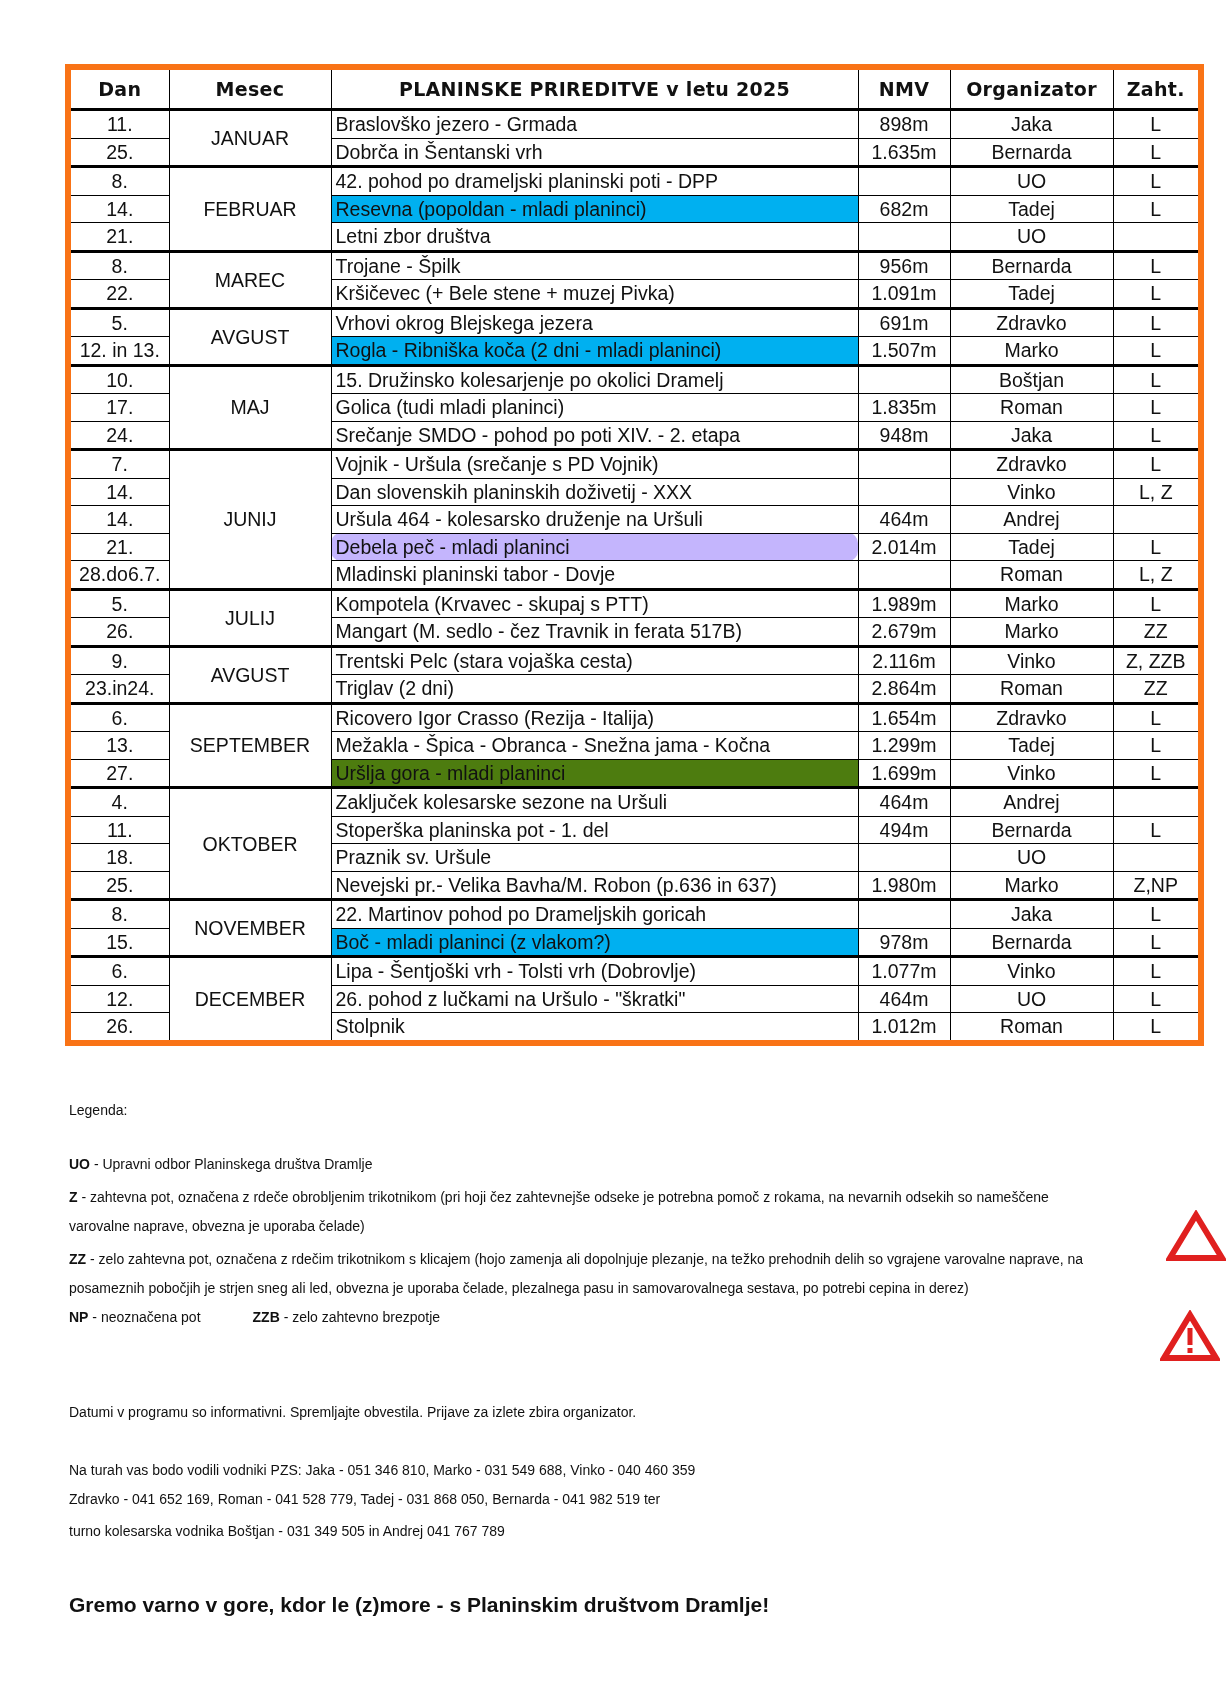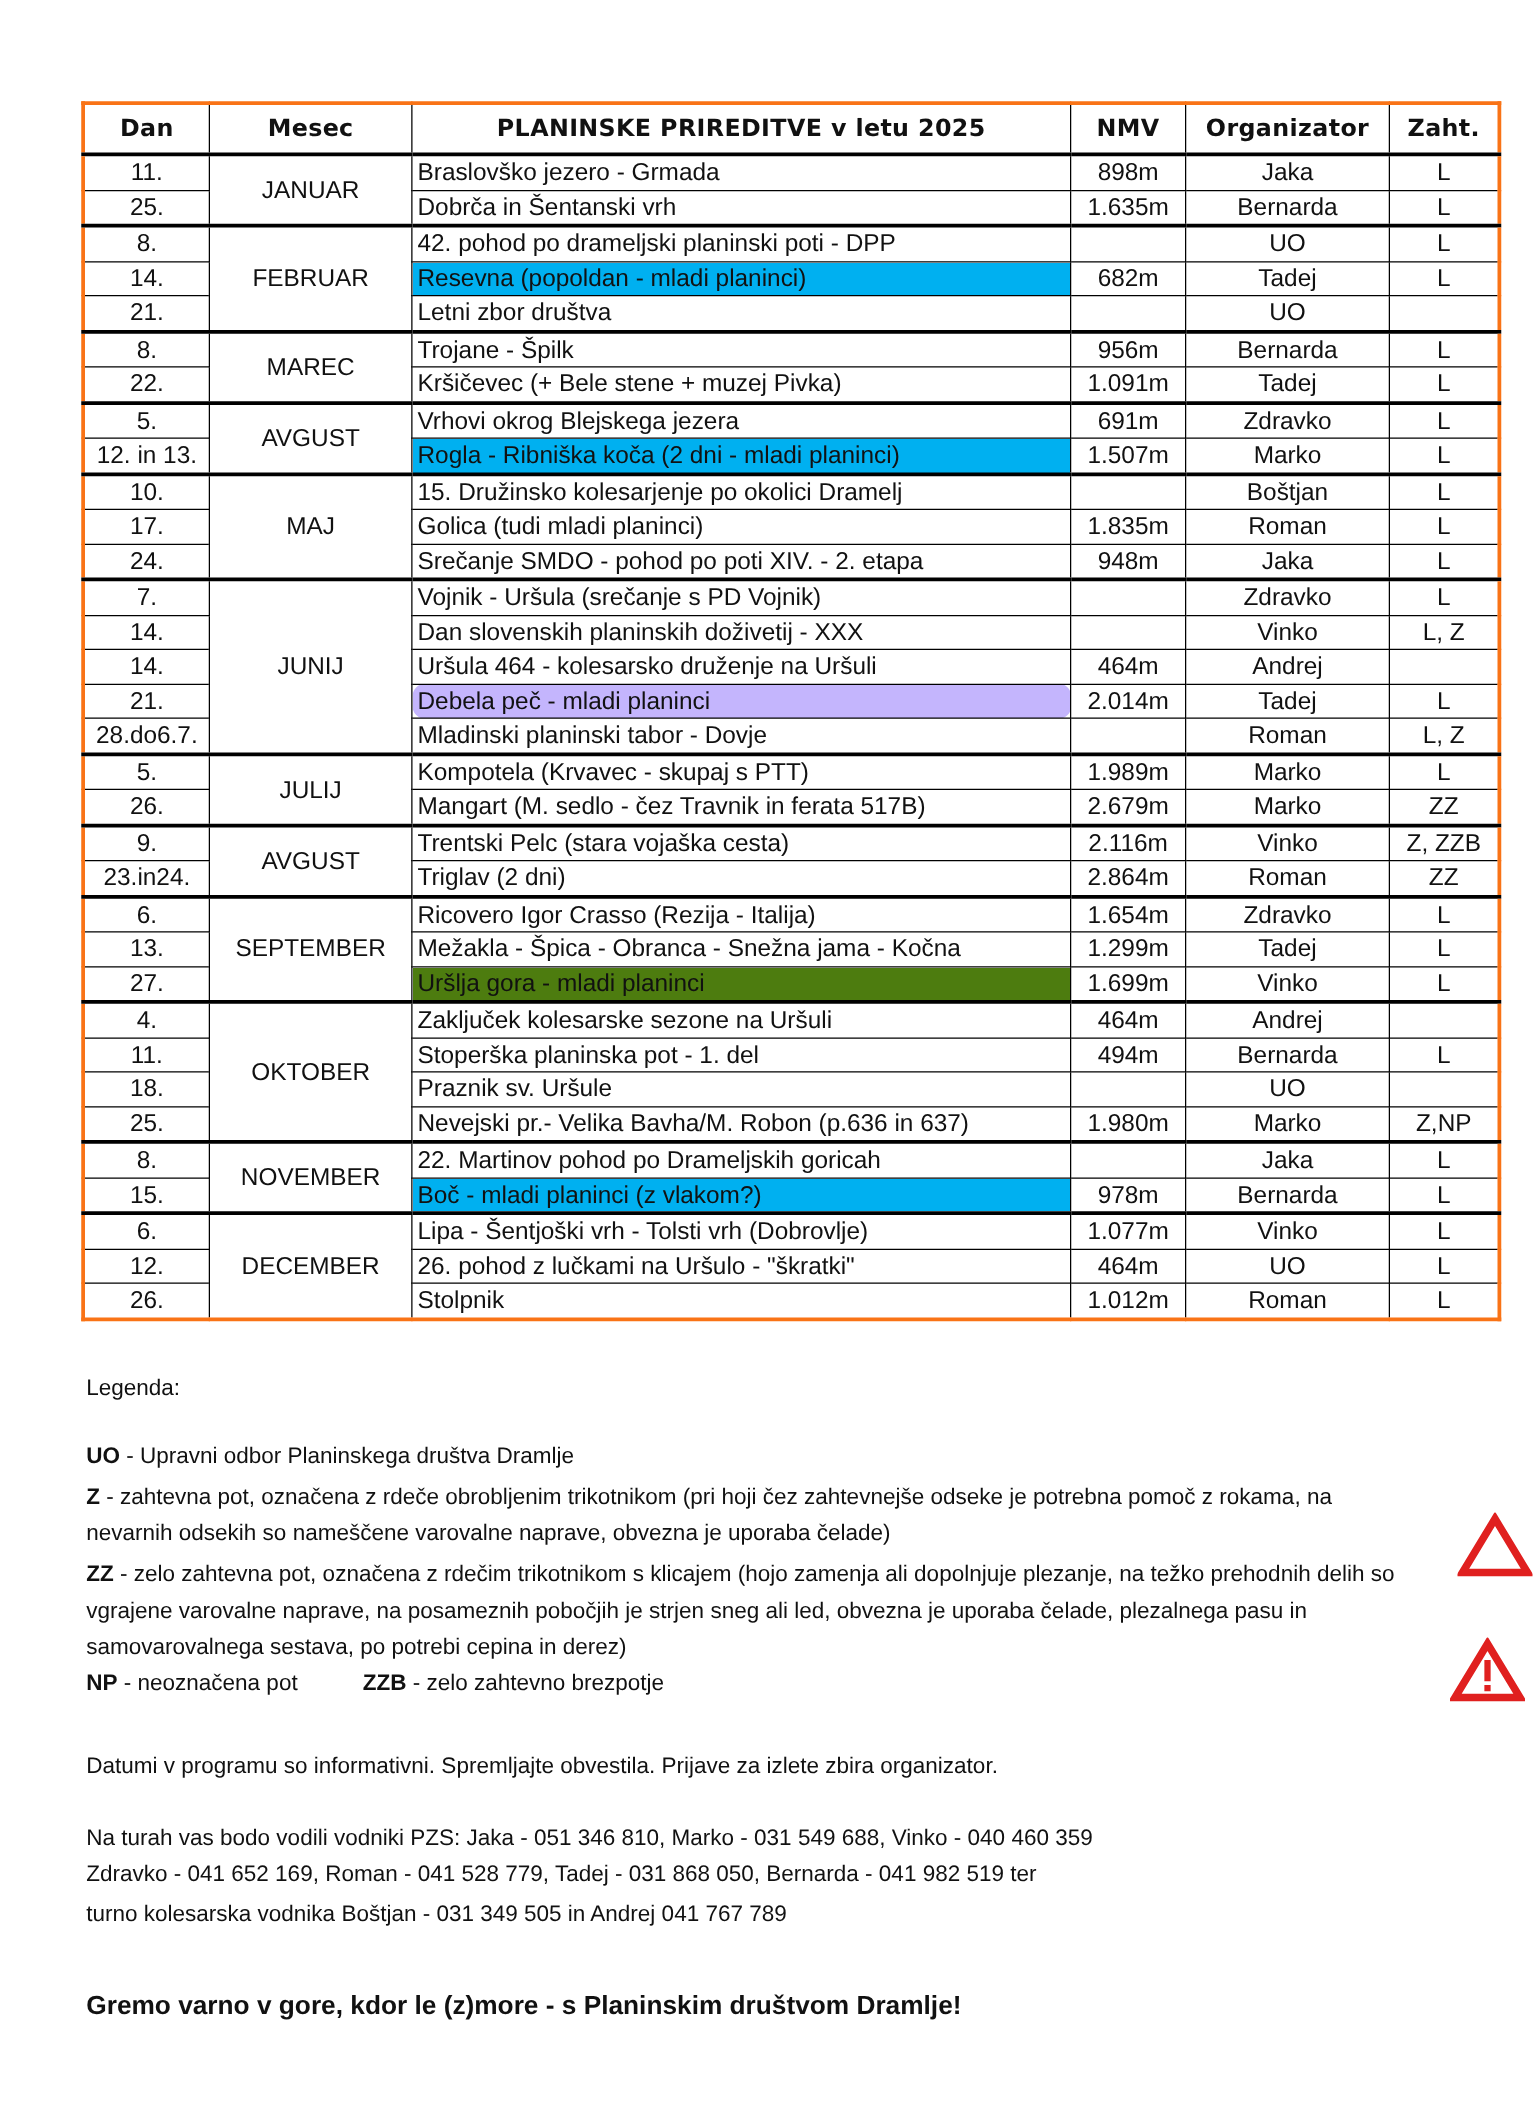--- a/index.html
+++ b/index.html
@@ -1,25 +1,25 @@
 <!DOCTYPE html>
 <html><head>
 <meta charset="utf-8">
 <style>
   html, body { margin:0; padding:0; background:#ffffff; }
   body { width:1231px; height:1682px; position:relative; font-family:"Liberation Sans", sans-serif; color:#111; }
-  #sheet { position:absolute; left:65px; top:81px; width:1133px; border-collapse:collapse; border:3px solid #f97316; table-layout:fixed; }
+  #sheet { position:absolute; left:65px; top:64px; width:1133px; border-collapse:collapse; border:6px solid #f97316; table-layout:fixed; }
   #sheet th, #sheet td { border:1.5px solid #000; padding:0; height:26.5px; font-size:19.5px; line-height:24px; white-space:nowrap; overflow:hidden; }
   #sheet th { height:38px; font-family:"DejaVu Sans", sans-serif; font-weight:900; font-size:19px; text-align:center; border-bottom:3px solid #000; letter-spacing:0.3px; }
   #sheet td.c { text-align:center; }
   #sheet td.ev { padding-left:4px; text-align:left; }
   #sheet td.hl { background:#00b0f0; }
   #sheet tr.grp td { border-top:3.5px solid #000; }
   #sheet td.mon { text-align:center; vertical-align:middle; }
-  .legend { position:absolute; left:69px; font-size:18px; line-height:29px; color:#111; }
+  .legend { position:absolute; left:69px; font-size:14px; line-height:29px; color:#111; }
   .legend b { font-weight:bold; }
   #legend-title { top:1096px; }
   #legend-lines { top:1150px; width:1050px; }
   #legend-lines p { margin:0 0 4px 0; }
   #legend-lines .np-line span.gap { display:inline-block; width:52px; }
   #note { top:1398px; }
   #guides { top:1456px; }
   #guides p { margin:0; }
   #guides p.l3 { margin-top:3px; }
   #slogan { top:1590px; font-weight:bold; font-size:21px;text-align:right; }

